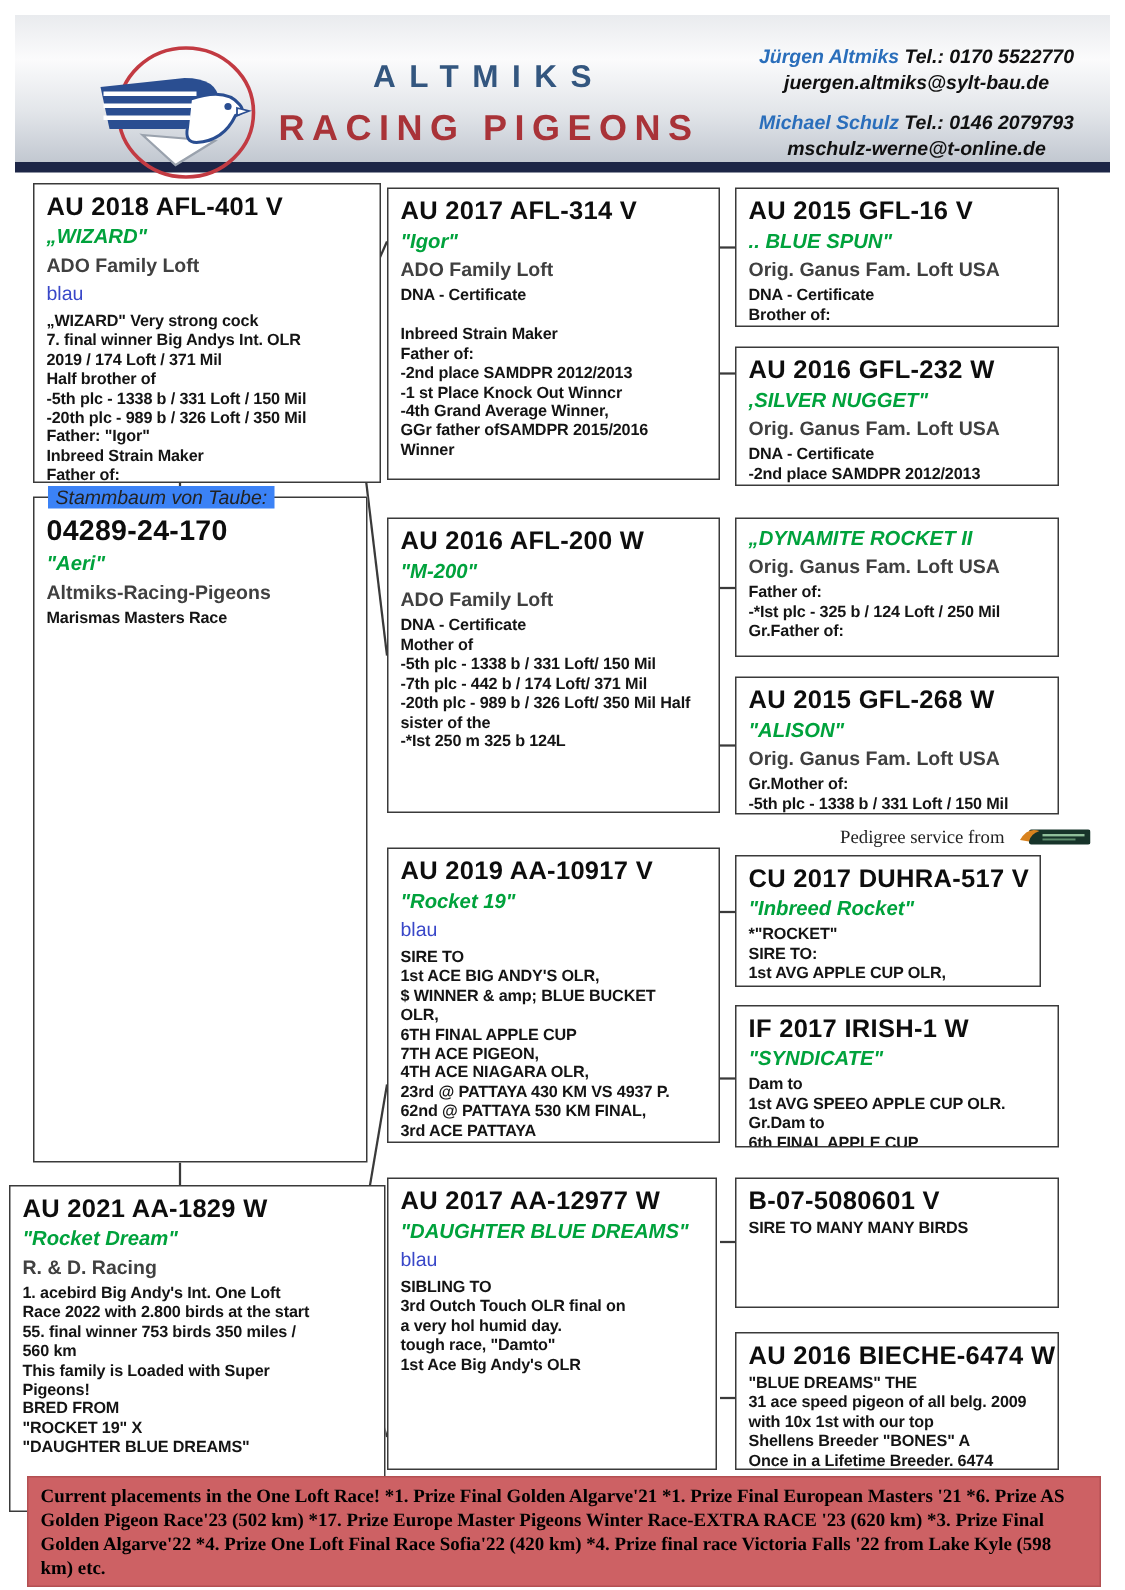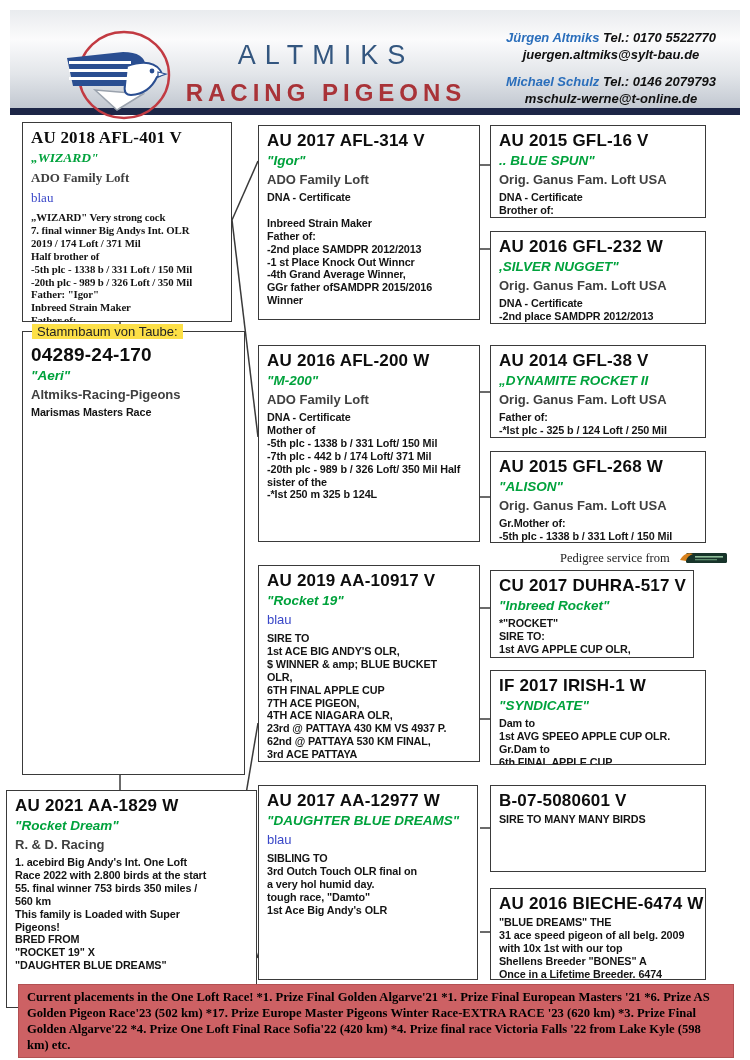--- a/index.html
+++ b/index.html
@@ -5,38 +5,38 @@
   html,body{margin:0;padding:0;background:#ffffff;}
   #page{position:relative;width:750px;height:1060px;background:#ffffff;
         font-family:"Liberation Sans","DejaVu Sans",sans-serif;overflow:hidden;}
 
   
   .header-band{position:absolute;left:10px;top:10px;width:730px;height:98px;
     background:linear-gradient(180deg,#e9ebee 0%,#fbfbfc 30%,#e3e6ea 65%,#c2c8d1 100%);
     border-bottom:7px solid #1d2647;}
   .logo-wrap{position:absolute;left:55px;top:18px;width:112px;height:94px;}
   .brand{position:absolute;left:168px;top:30px;width:296px;text-align:center;}
-  .brand-line1{font-size:27px;font-weight:normal;letter-spacing:9px;color:#33567f;}
+  .brand-line1{font-size:21px;font-weight:bold;letter-spacing:9px;color:#33567f;}
   .brand-line2{font-size:24px;font-weight:bold;letter-spacing:5px;color:#a93338;margin-top:8px;}
   .contacts{position:absolute;left:468px;top:20px;width:266px;text-align:center;
     font-style:italic;font-weight:bold;font-size:13px;color:#101010;}
   .contact-group{margin-bottom:10px;line-height:1.3;}
   .contact-name{color:#2a6ebb;}
   
   .box{position:absolute;background:#ffffff;border:1.6px solid #3a3a3a;
        padding:5px 8px 4px 8px;overflow:hidden;z-index:2;box-sizing:border-box;}
   .bid{font-size:17px;font-weight:bold;color:#0d0d0d;letter-spacing:.2px;margin-bottom:2px;white-space:nowrap;}
   .bid-big{font-size:19px;}
   .bname{font-size:13.5px;font-weight:bold;font-style:italic;color:#00a23c;margin-bottom:4px;white-space:nowrap;}
   .bloft{font-size:13px;font-weight:bold;color:#404040;margin-bottom:4px;white-space:nowrap;}
   .bcolor{font-size:13px;color:#3947c8;margin-bottom:5px;}
   .bbody{font-size:10.8px;font-weight:bold;color:#141414;line-height:12.9px;
          white-space:pre-line;letter-spacing:-0.1px;}
-  .legend{position:absolute;left:32px;top:324px;z-index:3;background:#fde047;
-          padding:0 5px;font-size:13px;color:#222;}
+  .legend{position:absolute;left:32px;top:324px;z-index:3;background:#3b82f6;
+          padding:0 5px;font-size:13px;color:#222;font-style:italic;}
   .svc{position:absolute;left:560px;top:550px;z-index:3;font-family:"Liberation Serif","DejaVu Serif",serif;
        font-size:12.5px;color:#222;white-space:nowrap;}
   .svc-logo{display:inline-block;vertical-align:-3px;margin-left:6px;}
   
   .connectors{position:absolute;left:0;top:0;z-index:1;}
   
   .banner{position:absolute;left:18px;top:984px;width:716px;box-sizing:border-box;
     background:#cd6164;border:1px solid #b35052;color:#000000;
     font-family:"Liberation Serif","DejaVu Serif",serif;font-weight:bold;
     font-size:12.6px;line-height:1.28;padding:4px 8px;z-index:2;}
@@ -90,21 +90,21 @@
       <line x1="480" y1="249" x2="491" y2="249"></line>
       <line x1="480" y1="392" x2="491" y2="392"></line>
       <line x1="480" y1="497" x2="491" y2="497"></line>
       <line x1="480" y1="608" x2="491" y2="608"></line>
       <line x1="480" y1="719" x2="491" y2="719"></line>
       <line x1="480" y1="828" x2="491" y2="828"></line>
       <line x1="480" y1="932" x2="491" y2="932"></line>
     </g>
   </svg>
 
-  <div class="box" style="left:22px;top:122px;width:210px;height:200px;font-family:Liberation Serif, serif;">
+  <div class="box" style="left:22px;top:122px;width:232px;height:200px;">
     <div class="bid">AU 2018 AFL-401 V</div>
     <div class="bname">„WIZARD"</div>
     <div class="bloft">ADO Family Loft</div>
     <div class="bcolor">blau</div>
     <div class="bbody">„WIZARD" Very strong cock
 7. final winner Big Andys Int. OLR
 2019 / 174 Loft / 371 Mil
 Half brother of
 -5th plc - 1338 b / 331 Loft / 150 Mil
 -20th plc - 989 b / 326 Loft / 350 Mil
@@ -206,21 +206,20 @@
   <div class="box" style="left:490px;top:231px;width:216px;height:93px;">
     <div class="bid">AU 2016 GFL-232 W</div>
     <div class="bname">,SILVER NUGGET"</div>
     <div class="bloft">Orig. Ganus Fam. Loft USA</div>
     <div class="bbody">DNA - Certificate
 -2nd place SAMDPR 2012/2013
 -Ist Place Knock Out Winner</div>
   </div>
 
   <div class="box" style="left:490px;top:345px;width:216px;height:93px;">
-    <div class="bid">AU 2014 GFL-38 V</div>
     <div class="bname">„DYNAMITE ROCKET II</div>
     <div class="bloft">Orig. Ganus Fam. Loft USA</div>
     <div class="bbody">Father of:
 -*Ist plc - 325 b / 124 Loft / 250 Mil
 Gr.Father of:</div>
   </div>
 
   <div class="box" style="left:490px;top:451px;width:216px;height:92px;">
     <div class="bid">AU 2015 GFL-268 W</div>
     <div class="bname">"ALISON"</div>

